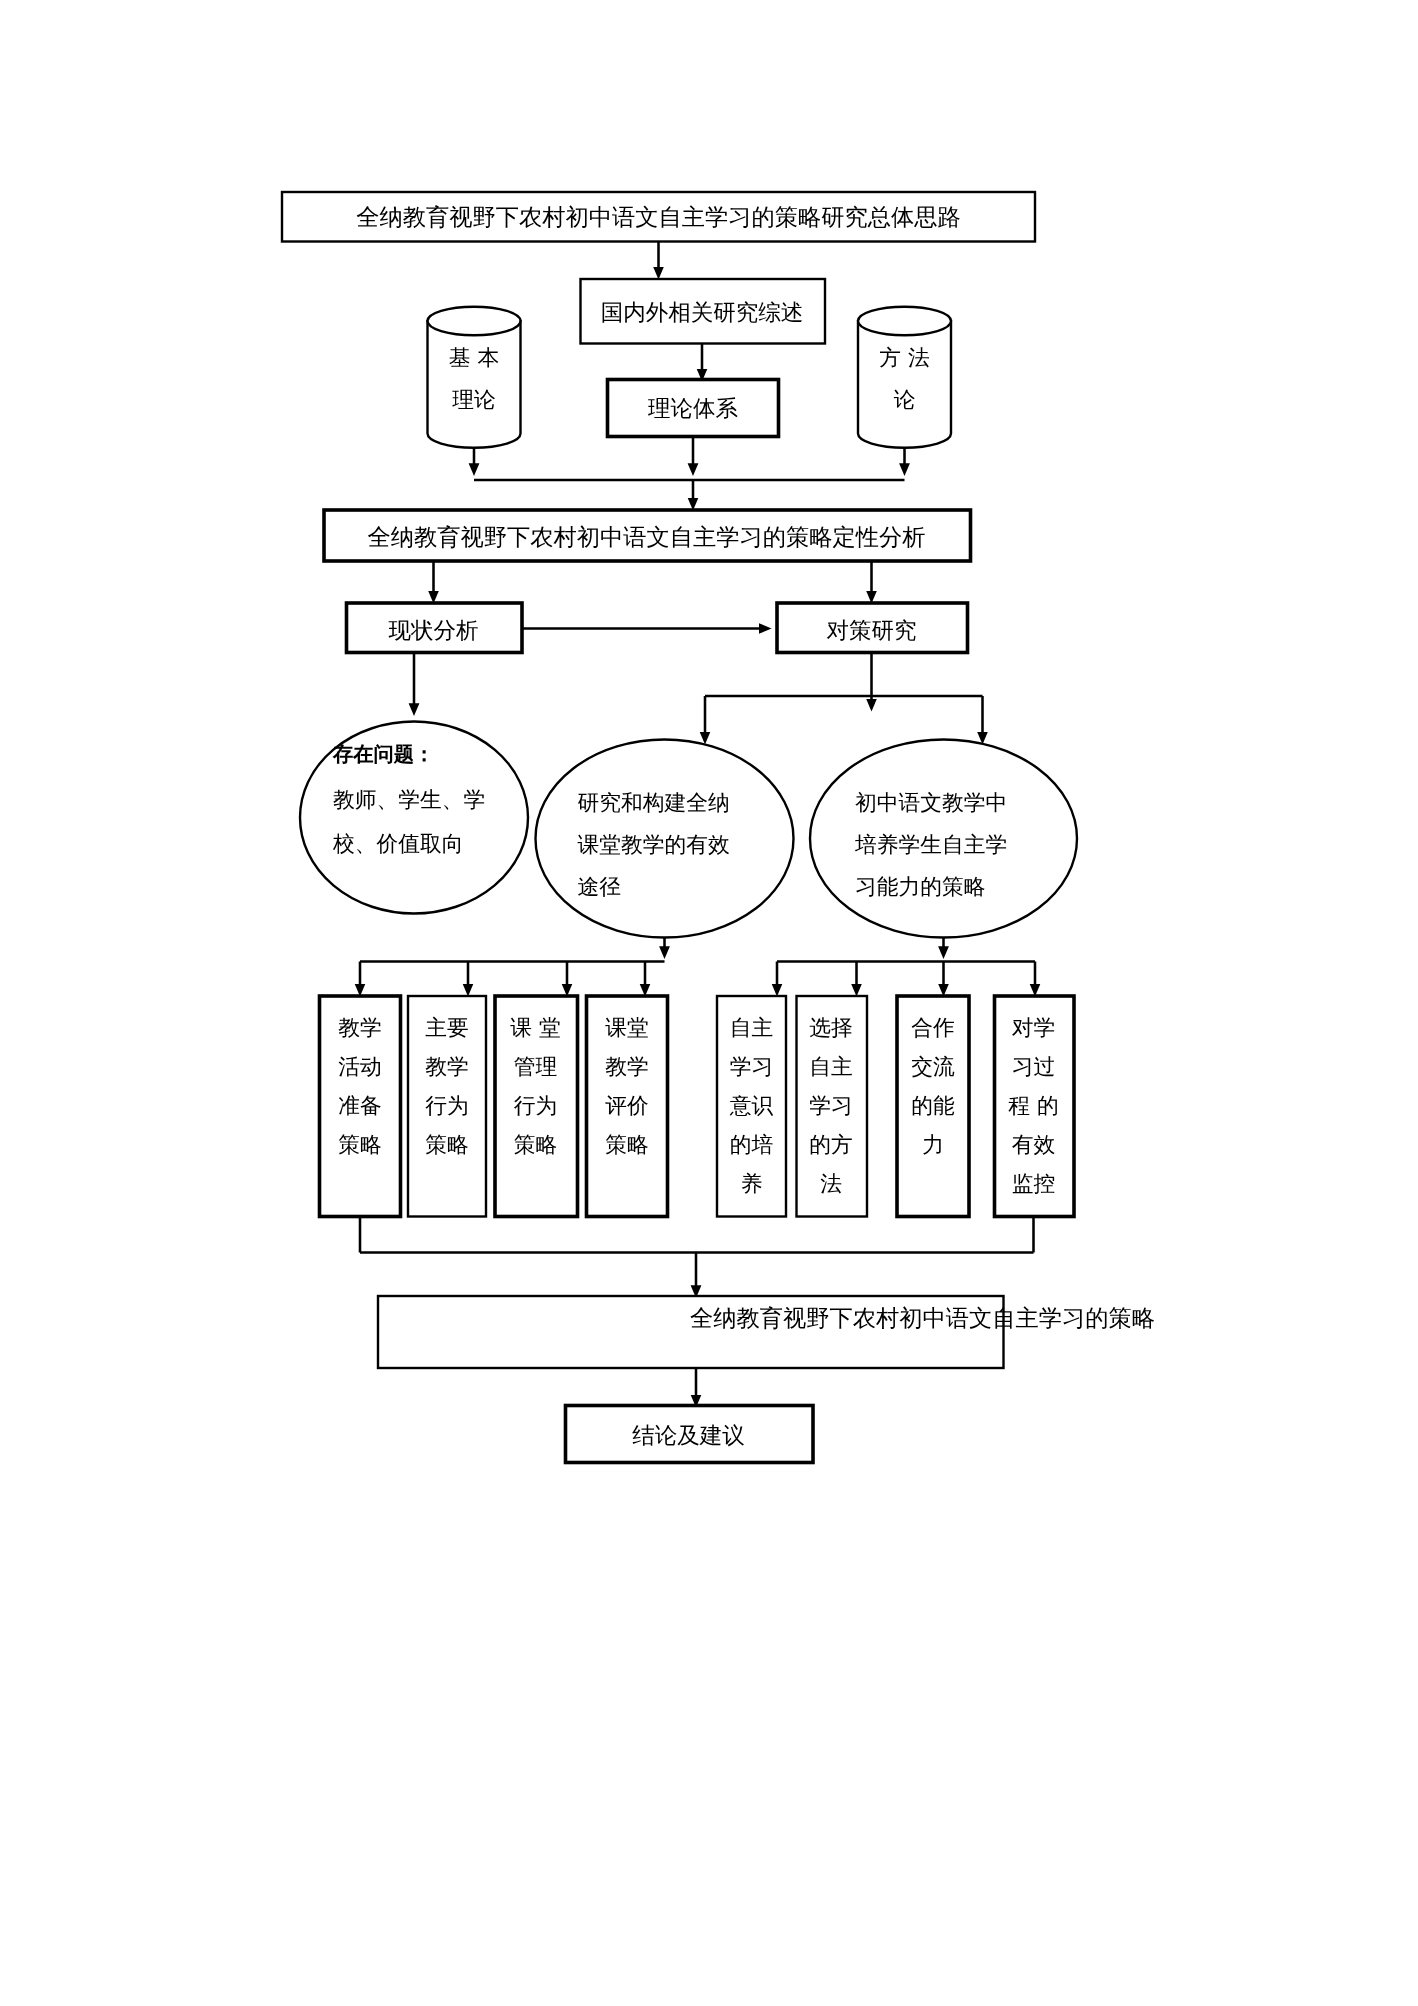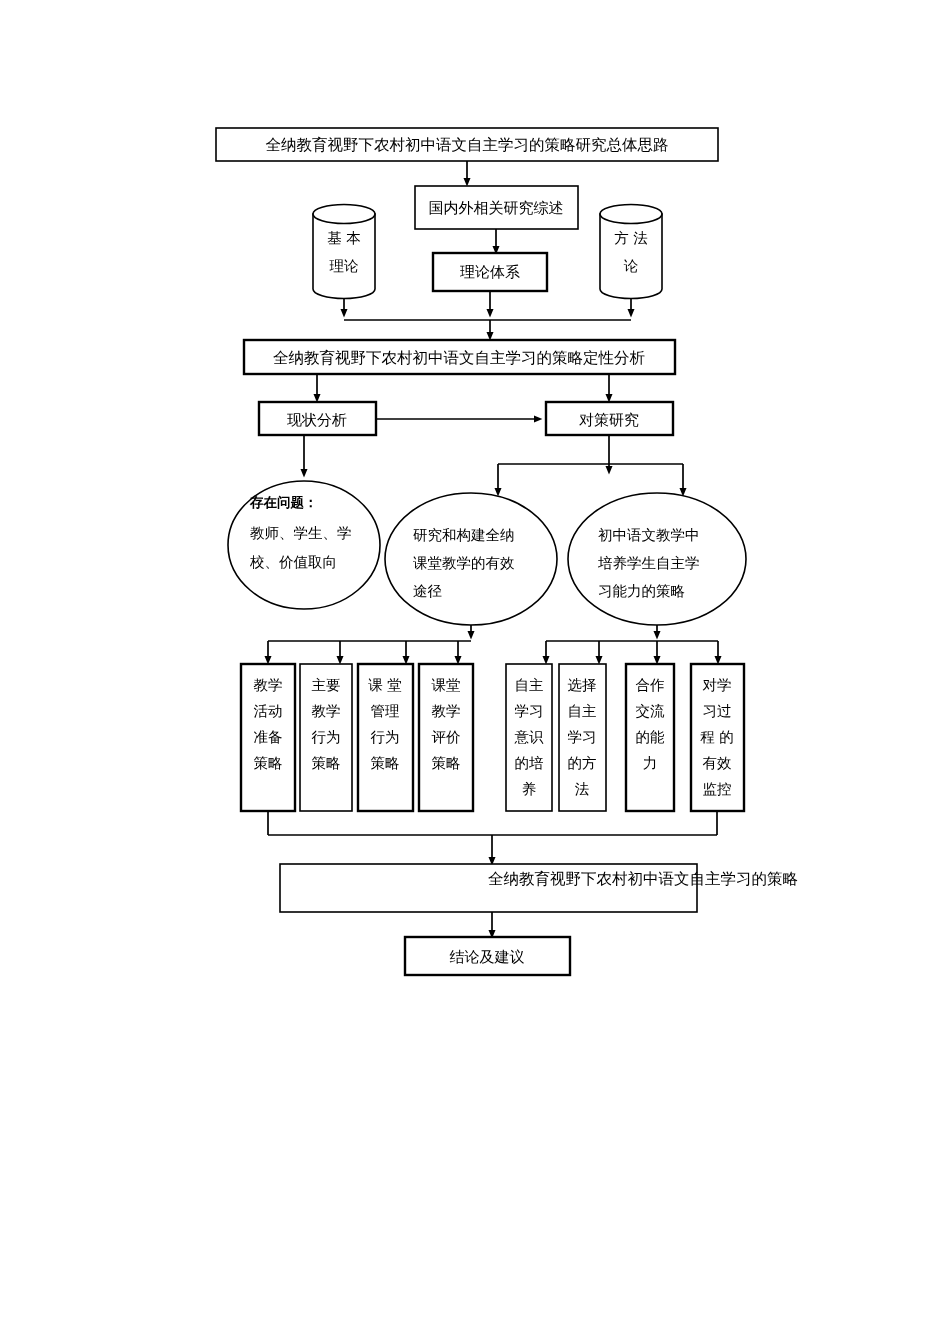--- a/index.html
+++ b/index.html
@@ -1,20 +1,20 @@
 <!DOCTYPE html>
 <html><head>
 <meta charset="utf-8">
 <style>
   html,body{margin:0;padding:0;background:#ffffff;}
   body{
     width:945px;height:1337px;position:relative;overflow:hidden;
     font-family:"DejaVu Sans","Liberation Sans",sans-serif;
   }
-  #chart-root{position:absolute;left:0;top:0;width:748px;height:1337px;padding-left:28px;}
+  #chart-root{position:absolute;left:0;top:0;width:748px;height:1337px;}
   svg{display:block;}
   .shape{fill:#ffffff;stroke:#000000;stroke-width:1.6;}
   .shape-thick{fill:#ffffff;stroke:#000000;stroke-width:2.4;}
   .conn{stroke:#000000;stroke-width:1.7;fill:none;}
   .arrowhead{fill:#000000;stroke:none;}
   text{fill:#000000;font-family:"DejaVu Sans","Liberation Sans",sans-serif;}
   .t-main{font-size:15.5px;}
   .t-box{font-size:15px;}
   .t-cyl{font-size:14.5px;}
   .t-ell{font-size:14.5px;}

